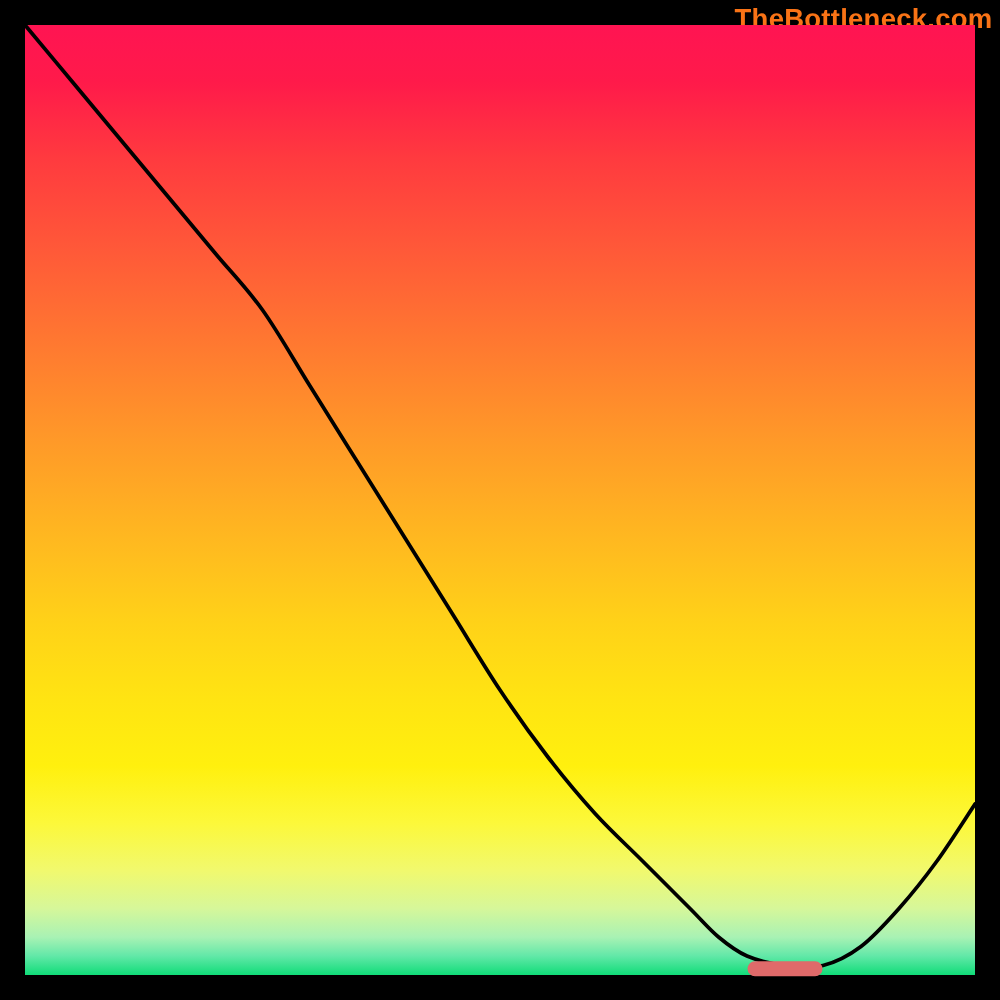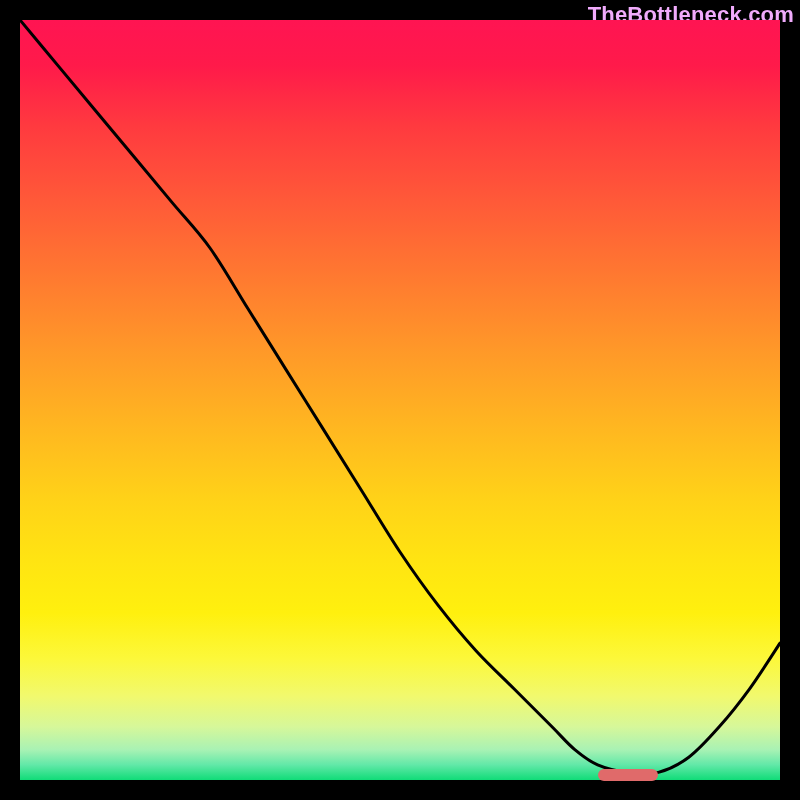--- a/index.html
+++ b/index.html
@@ -14,21 +14,21 @@
   .frame {
     position: relative;
     width: 800px;
     height: 800px;
     background: #000;
   }
   .watermark {
     position: absolute;
     top: 2px;
     right: 6px;
-    color: #f0abfc;
+    color: #f97316;
     font-size: 22px;
     font-weight: 600;
     letter-spacing: 0.2px;
     user-select: none;
   }
   .plot {
     position: absolute;
     left: 20px;
     top: 20px;
     width: 760px;

